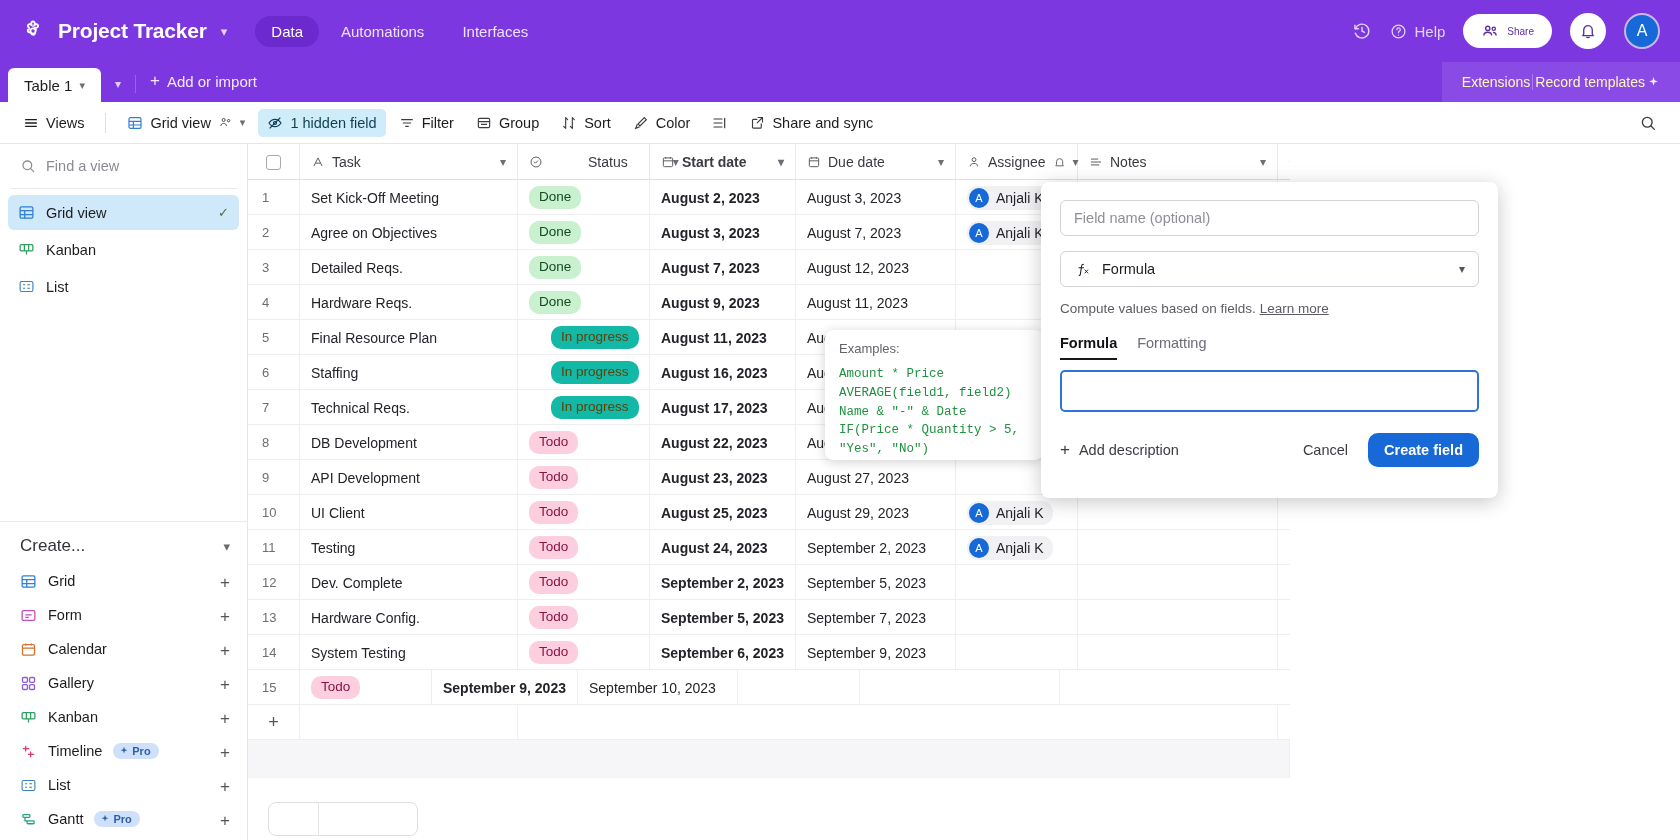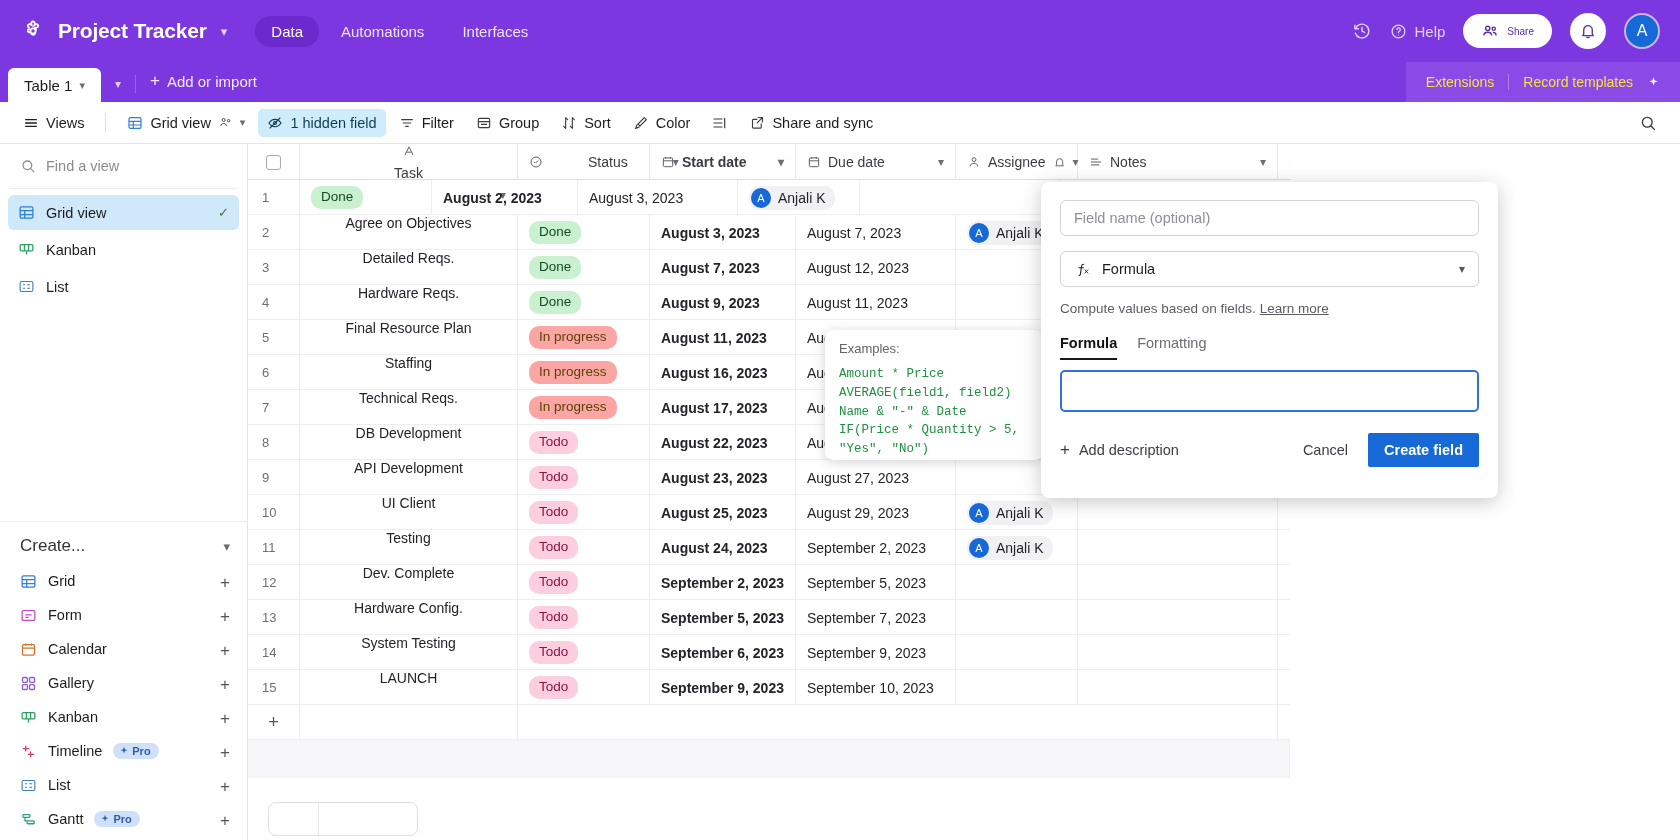--- a/index.html
+++ b/index.html
@@ -63,22 +63,22 @@
     display: flex; align-items: center; gap: 7px;
     padding: 0 16px; margin-left: 8px; font-size: 15px; color: #1c1c21;
   }
   .tabstrip-caret { color: #e0cffb; font-size: 12px; padding: 0 14px 11px 14px; }
   .tabstrip-div { width: 1px; height: 18px; background: #9a63e9; margin-bottom: 9px; }
   .add-import {
     display: flex; align-items: center; gap: 7px; color: #f2e9fe;
     font-size: 15px; padding: 0 14px 11px 14px;
   }
   .tabstrip-right {
-    margin-left: auto; display: flex; align-items: center; gap: 14px;
-    background: #8a4ae6; height: 40px; padding: 0 20px 0 20px; color: #fde047; font-size: 14px;
+    margin-left: auto; display: flex; align-items: center; gap: 2px;
+    background: #8a4ae6; height: 40px; padding: 0 20px 0 20px; color: #fef9c3; font-size: 14px;
   }
   .tabstrip-right .divline { width: 1px; height: 16px; background: #ad7ef0; }
 
   
   .toolbar {
     position: absolute; top: 102px; left: 0; width: 1680px; height: 42px;
     background: #fff; border-bottom: 1px solid #e5e5e8;
     display: flex; align-items: center; padding: 0 14px; gap: 4px;
   }
   .tb-item {
@@ -124,38 +124,38 @@
 
   
   .grid { position: absolute; top: 144px; left: 248px; width: 1432px; height: 696px; background: #fff; }
   .grid-header { display: flex; height: 36px; border-bottom: 1px solid #dfdfe3; background: #fff; }
   .gh-cell {
     display: flex; align-items: center; gap: 7px; padding: 0 11px;
     border-right: 1px solid #e8e8ec; font-size: 14px; color: #3b3b42; height: 36px;
   }
   .gh-cell .chev { margin-left: auto; color: #6d6d75; font-size: 12px; }
   .c-check { width: 52px; justify-content: center; }
-  .c-task { width: 218px; flex-direction: column; }
+  .c-task { width: 218px; }
   .c-status { width: 132px; gap: 45px; }
   .c-start { width: 146px; font-weight: bold; }
   .c-due { width: 160px; }
   .c-assignee { width: 122px; }
   .c-notes { width: 200px; }
   .c-add { width: 100px; border-right: none; justify-content: flex-start; }
   .chkbox { width: 15px; height: 15px; border: 1.5px solid #a9a9b2; border-radius: 3px; }
   .grid-row { display: flex; height: 35px; border-bottom: 1px solid #eeeef1; }
   .gc {
     display: flex; align-items: center; padding: 0 11px;
     border-right: 1px solid #eeeef1; font-size: 14px; color: #23232a; height: 35px;
     white-space: nowrap; overflow: hidden;
   }
   .gc.num { color: #6d6d75; font-size: 13px; justify-content: flex-start; padding-left: 14px; }
   .chip { border-radius: 10px; padding: 3px 10px; font-size: 13.5px; line-height: 1.25; }
   .chip.done { background: #c9f0cf; color: #134a22; }
-  .chip.prog { background: #fca5a5; color: #5a4206; }
+  .chip.prog { background: #14b8a6; color: #5a4206; margin-left: 22px; }
   .chip.todo { background: #fccede; color: #8a1345; }
   .assignee-chip {
     display: flex; align-items: center; gap: 7px; background: #f1f1f4;
     border-radius: 11px; padding: 2px 10px 2px 2px;
   }
   .assignee-av {
     width: 20px; height: 20px; border-radius: 50%; background: #1669d6; color: #fff;
     font-size: 11px; display: flex; align-items: center; justify-content: center;
   }
   .addrow { display: flex; height: 35px; border-bottom: 1px solid #eeeef1; }
@@ -208,21 +208,21 @@
   .fd-tab { font-size: 14.5px; color: #6c6c74; padding-bottom: 7px; }
   .fd-tab.active { color: #111116; font-weight: bold; border-bottom: 2px solid #17171c; }
   .fd-formula {
     width: 419px; height: 42px; border: 2px solid #2f72d8; border-radius: 5px; margin-top: 10px;
   }
   .fd-actions { display: flex; align-items: center; margin-top: 21px; }
   .fd-adddesc { display: flex; align-items: center; gap: 9px; font-size: 14.5px; color: #3b3b42; }
   .fd-cancel { margin-left: auto; font-size: 14.5px; color: #3b3b42; padding: 8px 14px; }
   .fd-create {
     background: #1669d6; color: #fff; font-size: 14.5px; font-weight: bold;
-    border-radius: 2px; padding: 9px 16px; margin-left: 6px;
+    border-radius: 10px; padding: 9px 16px; margin-left: 6px;
   }
   .ico { display: inline-flex; align-items: center; justify-content: center; }
 </style>
 </head>
 <body>
 
 <div class="app">
 
   <div class="topbar">
     <div class="brand-wrap">
@@ -623,20 +623,21 @@
         <span class="chev">▾</span>
       </div>
       <div class="gh-cell c-add">
         <span style="font-size:18px;color:#4a4a52">+</span>
       </div>
     </div>
 
     <div id="rows-container">
         <div class="grid-row">
           <div class="gc num c-check">1</div>
+          <div class="gc c-task">Set Kick-Off Meeting</div>
           <div class="gc c-status">
             <span class="chip done">Done</span>
           </div>
           <div class="gc c-start">August 2, 2023</div>
           <div class="gc c-due">August 3, 2023</div>
           <div class="gc c-assignee">
             <span class="assignee-chip">
               <span class="assignee-av">A</span>
               <span>Anjali K</span>
             </span>
@@ -810,21 +811,20 @@
             <span class="chip todo">Todo</span>
           </div>
           <div class="gc c-start">September 6, 2023</div>
           <div class="gc c-due">September 9, 2023</div>
           <div class="gc c-assignee"></div>
           <div class="gc c-notes"></div>
           <div class="gc c-add" style="border-right: none;"></div>
         </div>
         <div class="grid-row">
           <div class="gc num c-check">15</div>
-          <div class="gc c-task">LAUNCH</div>
           <div class="gc c-status">
             <span class="chip todo">Todo</span>
           </div>
           <div class="gc c-start">September 9, 2023</div>
           <div class="gc c-due">September 10, 2023</div>
           <div class="gc c-assignee"></div>
           <div class="gc c-notes"></div>
           <div class="gc c-add" style="border-right: none;"></div>
         </div>
       </div>

